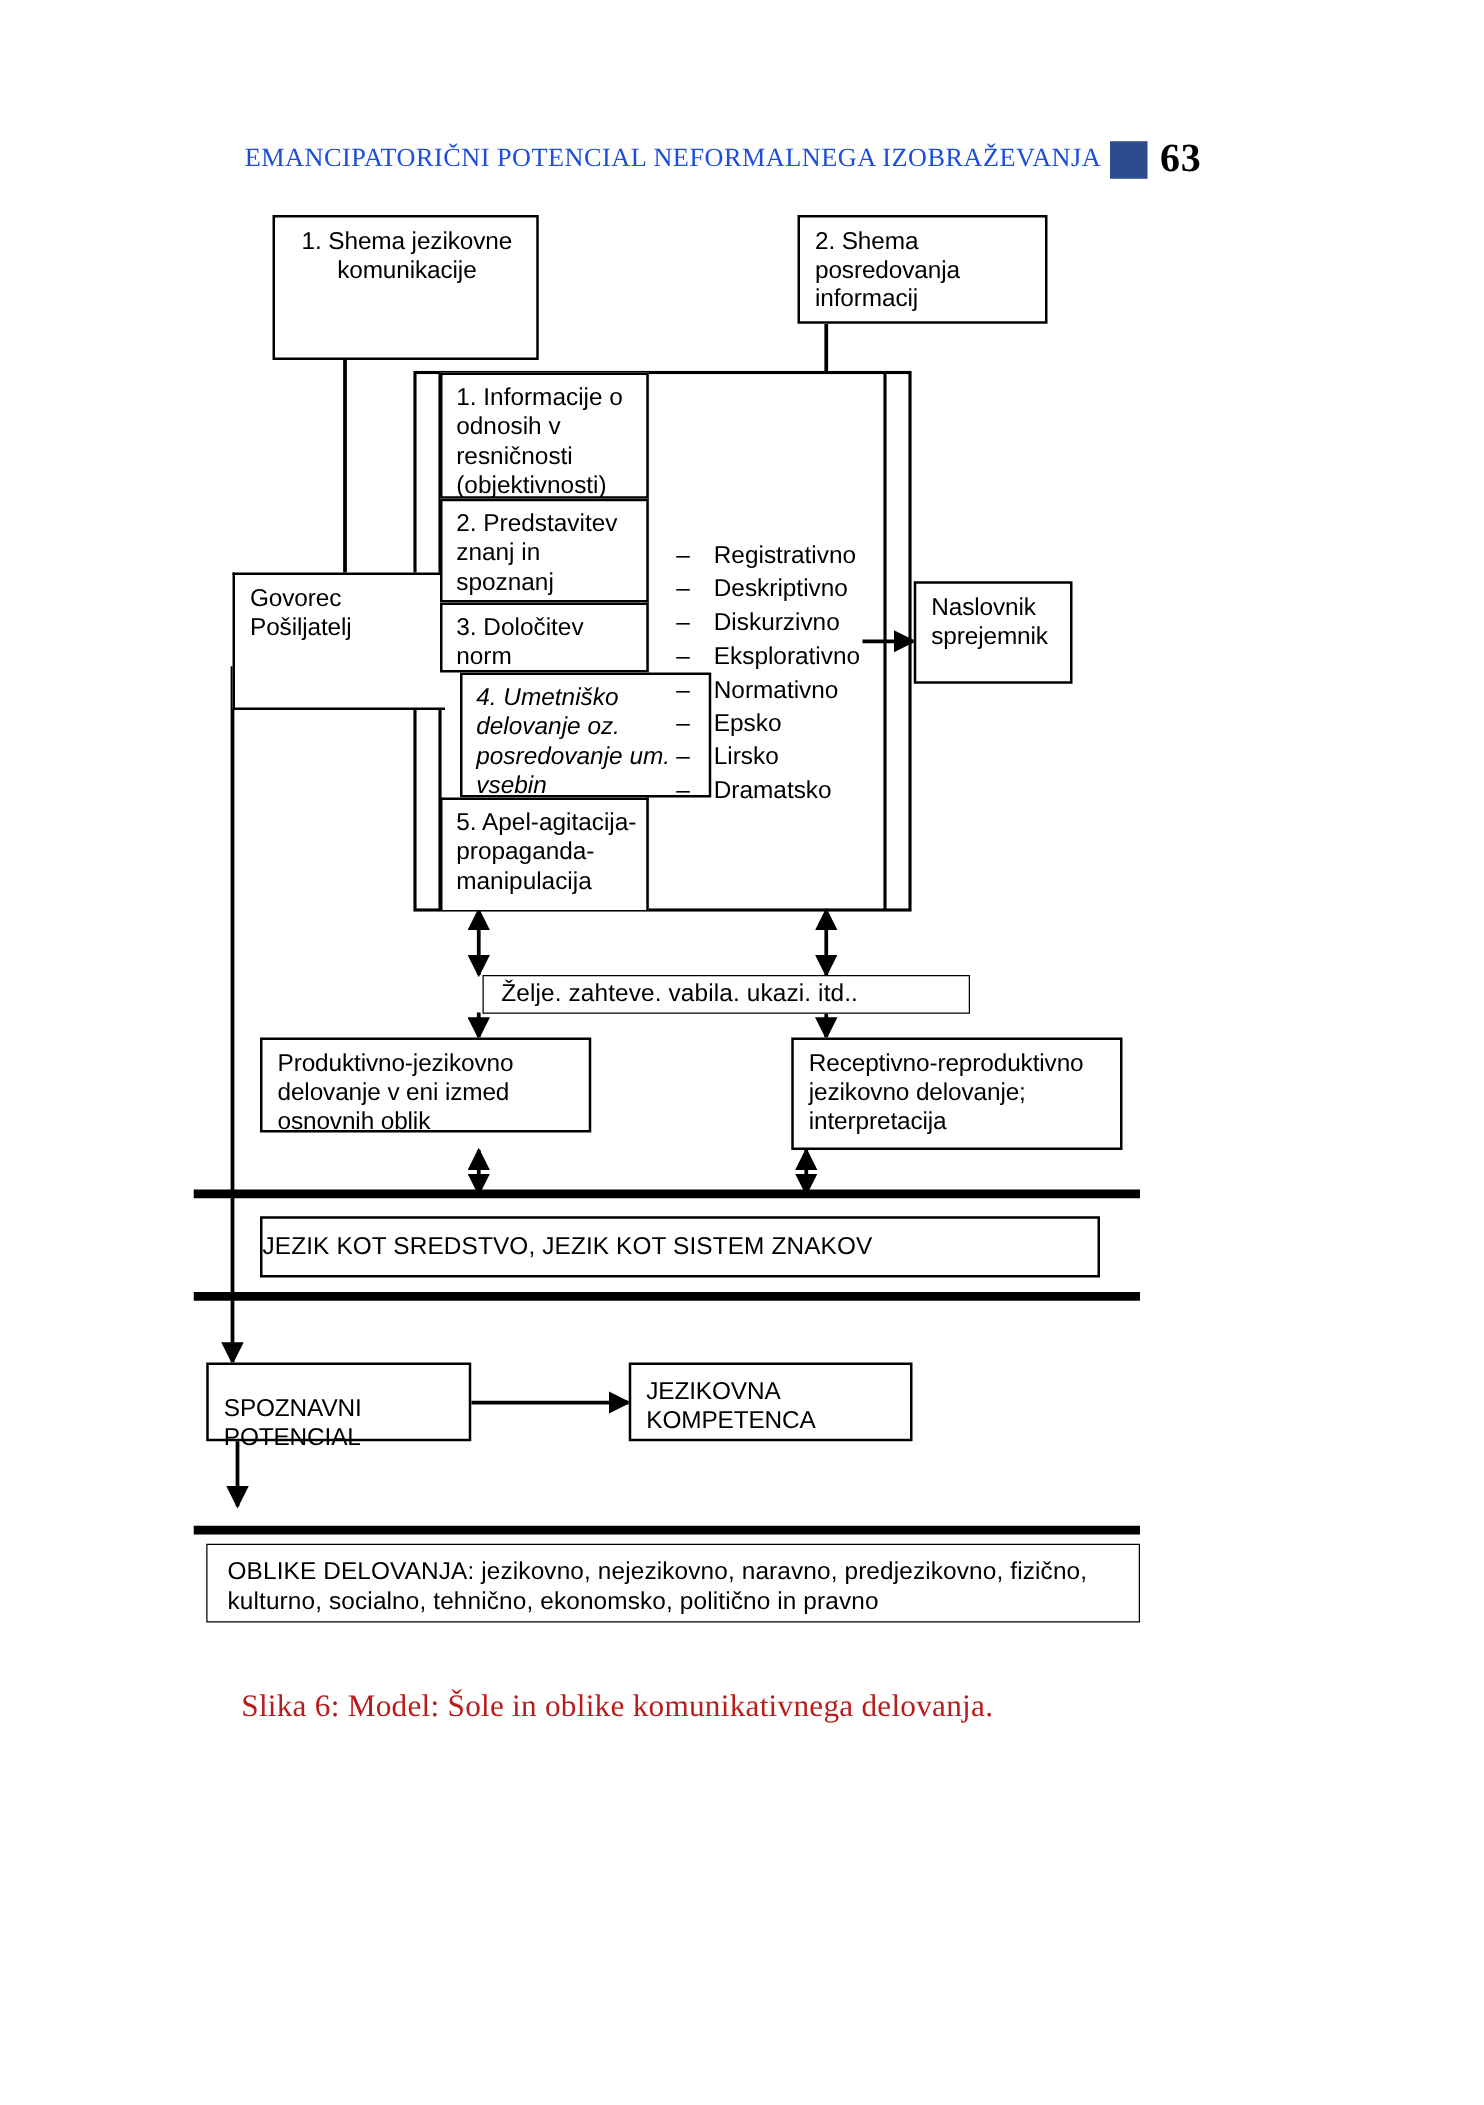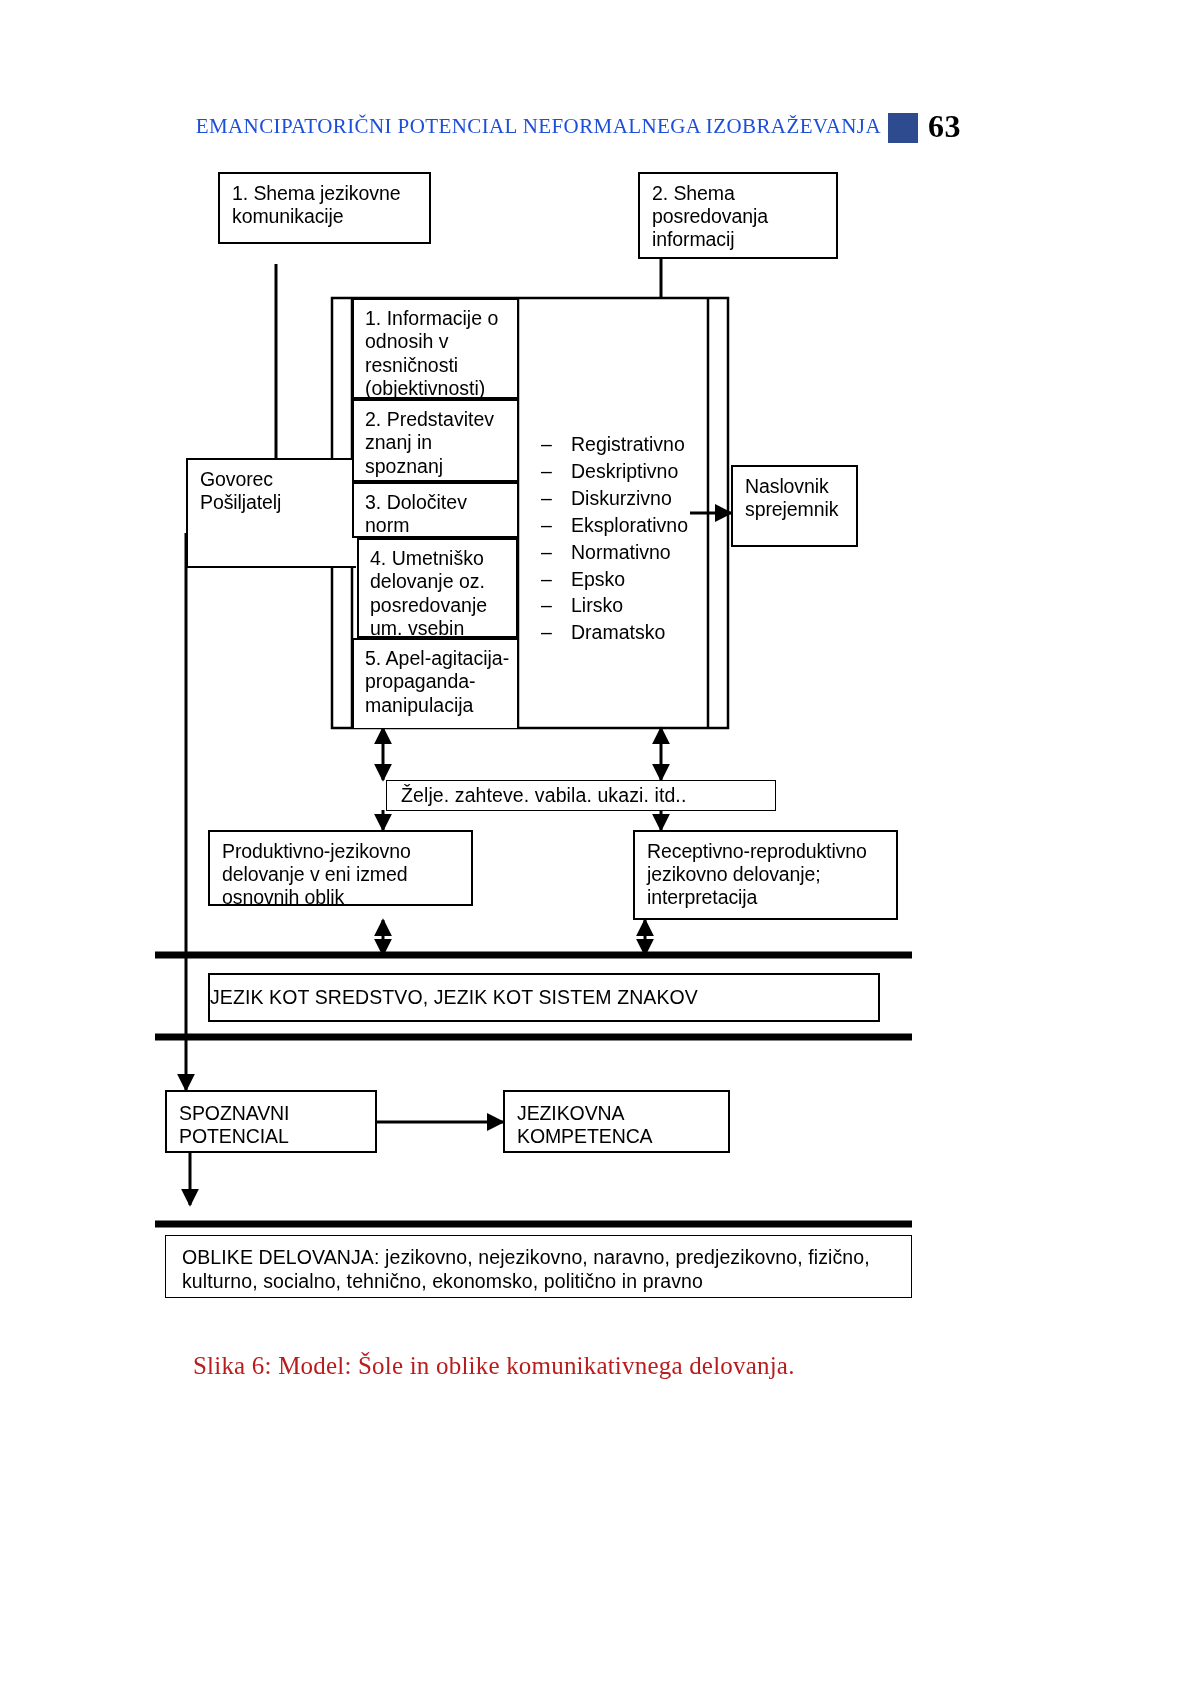--- a/index.html
+++ b/index.html
@@ -185,21 +185,21 @@
     </g>
 
     <g stroke="#000" stroke-width="2.5" fill="none">
       <rect x="332" y="298" width="396" height="430"></rect>
       <line x1="352" y1="298" x2="352" y2="728"></line>
       <line x1="518" y1="298" x2="518" y2="728"></line>
       <line x1="708" y1="298" x2="708" y2="728"></line>
     </g>
   </svg>
 
-  <div class="node" style="left:218px; top:172px; width:213px; height:72px;">
+  <div class="node" style="left:218px; top:172px; width:213px; height:116px;text-align:center;">
     <span class="ln">1. Shema jezikovne</span>
     <span class="ln">komunikacije</span>
   </div>
 
   <div class="node" style="left:638px; top:172px; width:200px; height:87px;">
     <span class="ln">2. Shema</span>
     <span class="ln">posredovanja</span>
     <span class="ln">informacij</span>
   </div>
 
@@ -224,21 +224,21 @@
     <span class="ln">2. Predstavitev</span>
     <span class="ln">znanj in</span>
     <span class="ln">spoznanj</span>
   </div>
 
   <div class="list-cell" style="left:352px; top:482px; width:167px; height:56px;">
     <span class="ln">3. Določitev</span>
     <span class="ln">norm</span>
   </div>
 
-  <div class="list-cell" style="left:357px; top:538px; width:161px; height:100px;">
+  <div class="list-cell" style="left:368px; top:538px; width:201px; height:100px;font-style:italic;">
     <span class="ln">4. Umetniško</span>
     <span class="ln">delovanje oz.</span>
     <span class="ln">posredovanje</span>
     <span class="ln">um. vsebin</span>
   </div>
 
   <div class="list-cell" style="left:352px; top:638px; width:167px; height:90px; border-bottom:none;">
     <span class="ln">5. Apel-agitacija-</span>
     <span class="ln">propaganda-</span>
     <span class="ln">manipulacija</span>
@@ -268,21 +268,21 @@
   <div class="node" style="left:585px; top:830px; width:265px; height:90px;margin-left:48px;">
     <span class="ln">Receptivno-reproduktivno</span>
     <span class="ln">jezikovno delovanje;</span>
     <span class="ln">interpretacija</span>
   </div>
 
   <div class="banner" style="left:208px; top:973px; width:672px; height:49px;">
     <span>JEZIK KOT SREDSTVO, JEZIK KOT SISTEM ZNAKOV</span>
   </div>
 
-  <div class="node" style="left:165px; top:1090px; width:212px; height:63px; padding-top:10px;">
+  <div class="node" style="left:165px; top:1090px; width:212px; height:63px; padding-top:24px;">
     <span class="ln">SPOZNAVNI</span>
     <span class="ln">POTENCIAL</span>
   </div>
 
   <div class="node" style="left:503px; top:1090px; width:227px; height:63px; padding-top:10px;">
     <span class="ln">JEZIKOVNA</span>
     <span class="ln">KOMPETENCA</span>
   </div>
 
   <div class="banner left-text" style="left:165px; top:1235px; width:747px; height:63px; border-width:1.8px;">

